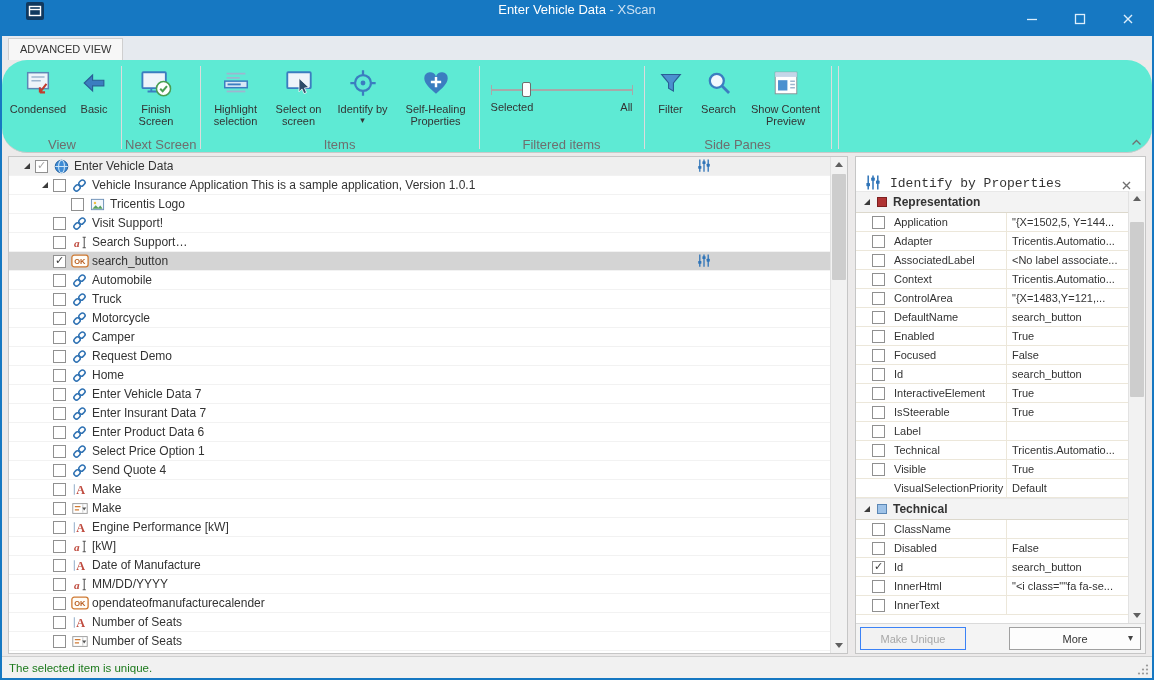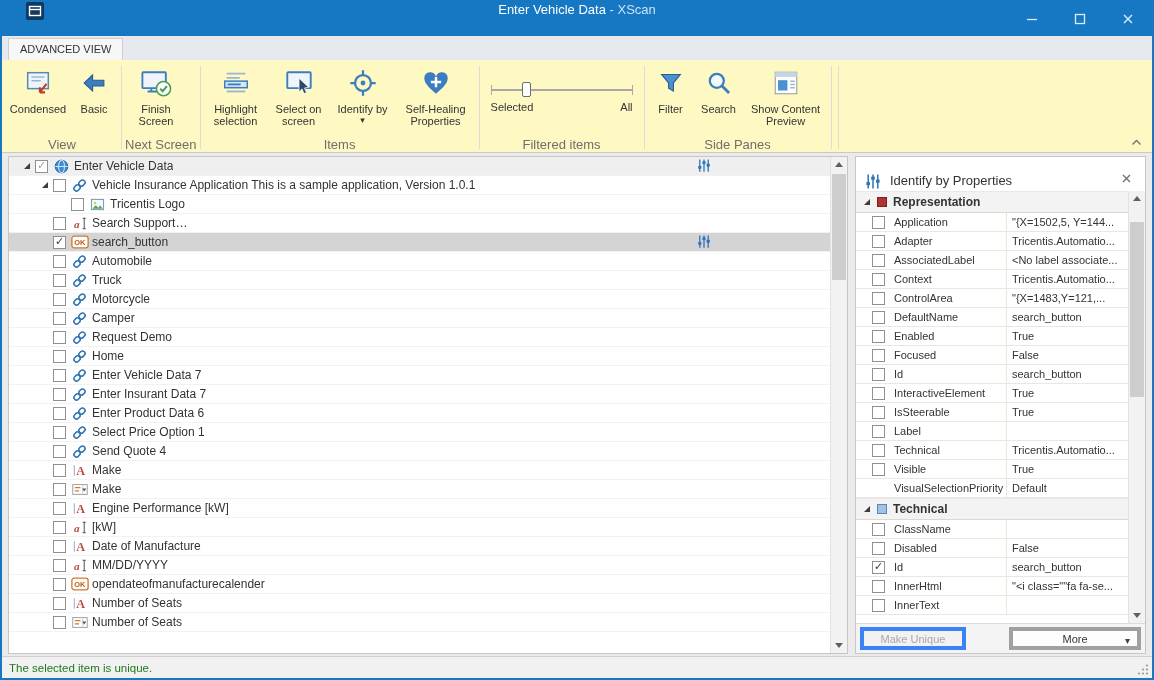--- a/index.html
+++ b/index.html
@@ -14,21 +14,21 @@
   .title-text { position:absolute; left:0; right:0; text-align:center; font-size:13px; color:#fff; }
   .title-suffix { color:#cde2f4; }
   .win-controls { margin-left:auto; display:flex; height:100%; position:relative; }
   .win-btn { width:48px; height:100%; display:flex; align-items:center; justify-content:center; }
 
   
   .tabstrip { height:24px; background:#e6eaef; display:flex; align-items:flex-end; padding-left:6px; flex:0 0 auto; }
   .tab { height:22px; background:#f7f7f7; border:1px solid #cfcfcf; border-bottom:none; padding:4px 11px 0; font-size:11px; color:#333; }
 
   
-  .ribbon { height:93px; background:#fef9c3; border-bottom:1px solid #c9c9c9; display:flex; position:relative; flex:0 0 auto; padding:0 2px; }
+  .ribbon { height:93px; background:#5eead4; border-bottom:1px solid #c9c9c9; display:flex; position:relative; flex:0 0 auto; padding:0 2px;border-radius:25px; }
   .rgroup { display:flex; flex-direction:column; padding:2px 2px 0; }
   .rbtns { display:flex; flex:1; align-items:stretch; }
   .rbtn { display:flex; flex-direction:column; align-items:center; padding:4px 3px 0; border-radius:2px; }
   .ricon { height:34px; display:flex; align-items:center; justify-content:center; flex:0 0 auto; }
   .rlbl { font-size:11px; line-height:12px; text-align:center; color:#333; margin-top:3px; }
   .rcaret { font-size:9px; color:#333; line-height:8px; margin-top:1px; }
   .rgroup-label { height:17px; font-size:13px; color:#6e6e6e; text-align:center; padding-top:2px; flex:0 0 auto; }
   .rsep { width:1px; background:#dcdcdc; margin:6px 1px 3px; flex:0 0 auto; }
   .ribbon-collapse { position:absolute; right:10px; bottom:6px; display:flex; }
 
@@ -57,33 +57,33 @@
   .row-filter { position:absolute; left:688px; top:1px; display:flex; }
 
   
   .vscroll { width:17px; background:#f2f2f2; border-left:1px solid #e2e2e2; display:flex; flex-direction:column; flex:0 0 auto; }
   .scroll-btn { height:15px; display:flex; align-items:center; justify-content:center; flex:0 0 auto; }
   .scroll-track { flex:1; position:relative; }
   .scroll-thumb { position:absolute; left:1px; right:1px; background:#cdcdcd; border-radius:1px; }
 
   
   .props-panel { flex:1; background:#fff; border:1px solid #c6c6c6; display:flex; flex-direction:column; min-width:0; }
-  .props-header { height:34px; display:flex; align-items:flex-start; padding:16px 9px; flex:0 0 auto; }
+  .props-header { height:34px; display:flex; align-items:flex-end; padding:0 9px; flex:0 0 auto;font-family:Liberation Mono, monospace; }
   .props-title { font-size:13px; color:#333; margin-left:9px; flex:1; }
   .props-close { width:20px; text-align:center; display:flex; justify-content:center; }
   .props-grid { flex:1; display:flex; min-height:0; }
   .grid-rows { flex:1; overflow:hidden; min-width:0; }
   .pgroup { height:22px; background:#f3f3f3; border-top:1px solid #e8e8e8; border-bottom:1px solid #dcd8cc; display:flex; align-items:center; padding-left:7px; gap:6px; font-weight:bold; font-size:12px; }
   .g-square { width:10px; height:10px; flex:0 0 auto; }
   .prop-row { height:19px; display:flex; align-items:center; border-bottom:1px solid #ece7da; padding-left:16px; font-size:11px; }
   .prop-cb { width:13px; flex:0 0 auto; display:flex; }
   .prop-name { margin-left:9px; flex:1; overflow:hidden; white-space:nowrap; }
   .prop-value { width:122px; flex:0 0 auto; border-left:1px solid #ece7da; align-self:stretch; display:flex; align-items:center; padding-left:5px; overflow:hidden; white-space:nowrap; }
   .props-footer { height:30px; flex:0 0 auto; display:flex; align-items:center; justify-content:space-between; padding:0 4px; background:#f4f4f4; border-top:1px solid #dadada; }
-  .btn { height:23px; border:4px solid #3b82f6; background:#f2f2f2; font-size:11px; font-family:inherit; }
+  .btn { height:23px; border:1px solid #3b82f6; background:#f2f2f2; font-size:11px; font-family:inherit; }
   .btn.disabled { color:#a8a8a8; width:106px; }
   .btn.more { width:132px; background:#fdfdfd; border-color:#a0a0a0; position:relative; color:#333; }
   .btn.more .caret { position:absolute; right:7px; top:4px; font-size:10px; color:#444; }
 
   
   .statusbar { height:22px; background:#f1f1f1; border-top:1px solid #cfcfcf; display:flex; align-items:center; padding:0 7px; flex:0 0 auto; position:relative; }
   .status-text { color:#1d7a1d; font-size:11.5px; }
   .resize-grip { position:absolute; right:3px; bottom:3px; display:flex; }
 </style>
 </head>
@@ -337,20 +337,34 @@
             <span class="tree-arrow"></span>
             <span class="checkbox"></span>
             <span class="tree-icon">
               <svg width="15" height="15" viewBox="0 0 16 16">
                 <rect x="1.5" y="2.5" width="13" height="11" fill="#f3f8fd" stroke="#6b8fb5"></rect>
                 <circle cx="5.3" cy="6.3" r="1.3" fill="#f0bf44"></circle>
                 <path d="M2.5 12.5 l3.6-3.8 2.7 2.7 2.2-2.4 2.5 3.5z" fill="#57a05e"></path>
               </svg>
             </span>
             <span class="tree-label">Tricentis Logo</span>
+          </div>
+          <div class="tree-row">
+            <span class="tree-indent" style="width: 27px;"></span>
+            <span class="tree-arrow"></span>
+            <span class="checkbox"></span>
+            <span class="tree-icon">
+              <svg width="15" height="15" viewBox="0 0 16 16">
+                <g transform="rotate(45 8 8)" fill="none" stroke="#3173b4" stroke-width="1.7">
+                  <rect x="5.3" y="0.8" width="5.4" height="7" rx="2.7"></rect>
+                  <rect x="5.3" y="8.2" width="5.4" height="7" rx="2.7"></rect>
+                </g>
+              </svg>
+            </span>
+            <span class="tree-label">Visit Support!</span>
           </div>
           <div class="tree-row">
             <span class="tree-indent" style="width: 27px;"></span>
             <span class="tree-arrow"></span>
             <span class="checkbox"></span>
             <span class="tree-icon">
               <svg width="16" height="15" viewBox="0 0 17 16">
                 <text x="2" y="12.5" font-size="12" font-style="italic" font-weight="bold" fill="#bf4b3f" font-family="Liberation Serif, serif">a</text>
                 <path d="M13 2.5 v11 M11.3 2.5 h3.4 M11.3 13.5 h3.4" stroke="#555" stroke-width="1.1" fill="none"></path>
               </svg>

